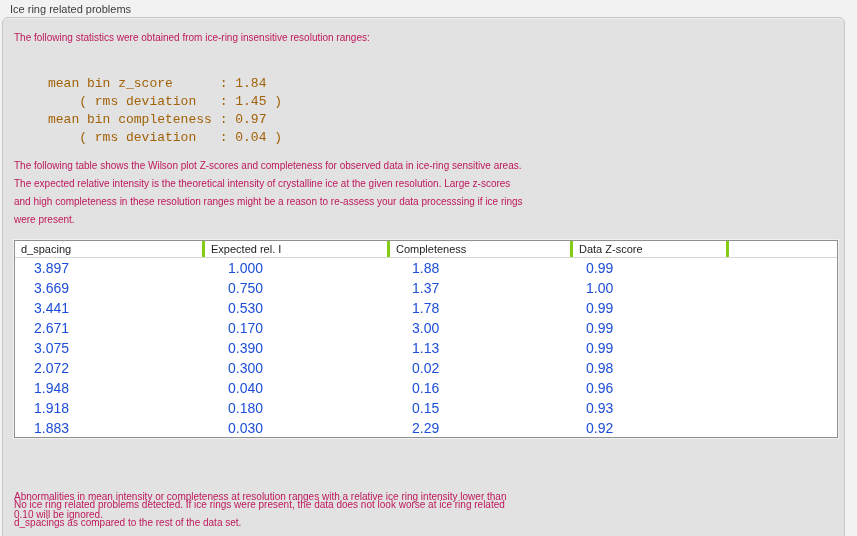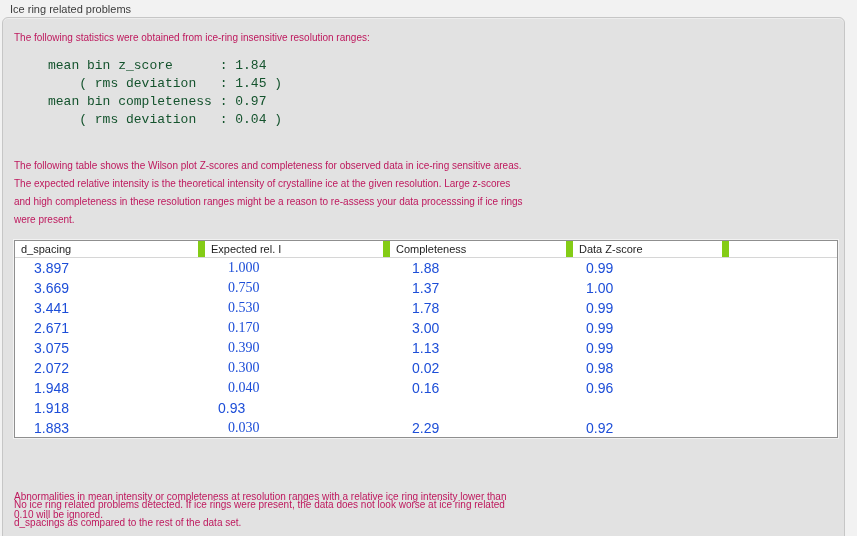--- a/index.html
+++ b/index.html
@@ -44,26 +44,26 @@
     white-space: pre-line;
     color: #be185d;
   }
   #para-intro   { top: 29px; }
   #para-desc    { top: 157px; }
   #para-note    { top: 460px; margin-top: 28px; }
   #para-concl   { top: 496px; }
   .mono-block {
     position: absolute;
     left: 48px;
-    top: 57px;
+    top: 75px;
     font-family: "Liberation Mono", "DejaVu Sans Mono", monospace;
     font-size: 13px;
     line-height: 18px;
     white-space: pre;
-    color: #14532d;
+    color: #a16207;
   }
   .data-table {
     position: absolute;
     left: 14px;
     top: 240px;
     width: 824px;
     height: 198px;
     background: #ffffff;
     border: 1px solid #8f8f8f;
     box-sizing: border-box;
@@ -77,35 +77,35 @@
   .thead {
     height: 16px;
     border-bottom: 1px solid #d6d6d6;
     background: #ffffff;
   }
   .hcell {
     font-size: 11px;
     line-height: 16px;
     color: #1d1d1d;
     padding-left: 6px;
-    border-right: 7px solid #84cc16;
+    border-right: 3px solid #84cc16;
     overflow: hidden;
     white-space: nowrap;
   }
   .hcell:last-child { border-right: none; }
   .trow { height: 20px; }
   .tcell {
     font-size: 14px;
     line-height: 20px;
     color: #1d4ed8;
     white-space: nowrap;
     overflow: hidden;
   }
   .tcell.c0 { padding-left: 19px; }
-  .tcell.c1 { padding-left: 23px; font-family: Liberation Serif, serif; }
+  .tcell.c1 { padding-left: 23px; }
   .tcell.c2 { padding-left: 22px; }
   .tcell.c3 { padding-left: 13px; }
 </style>
 </head>
 <body>
 
 <div class="group-title">Ice ring related problems</div>
 
 <div class="group-box"></div>
 
@@ -174,20 +174,22 @@
       </div>
       <div class="trow">
         <div class="tcell c0">1.948</div>
         <div class="tcell c1">0.040</div>
         <div class="tcell c2">0.16</div>
         <div class="tcell c3">0.96</div>
         <div class="tcell c4"></div>
       </div>
       <div class="trow">
         <div class="tcell c0">1.918</div>
+        <div class="tcell c1">0.180</div>
+        <div class="tcell c2">0.15</div>
         <div class="tcell c3">0.93</div>
         <div class="tcell c4"></div>
       </div>
       <div class="trow">
         <div class="tcell c0">1.883</div>
         <div class="tcell c1">0.030</div>
         <div class="tcell c2">2.29</div>
         <div class="tcell c3">0.92</div>
         <div class="tcell c4"></div>
       </div>

